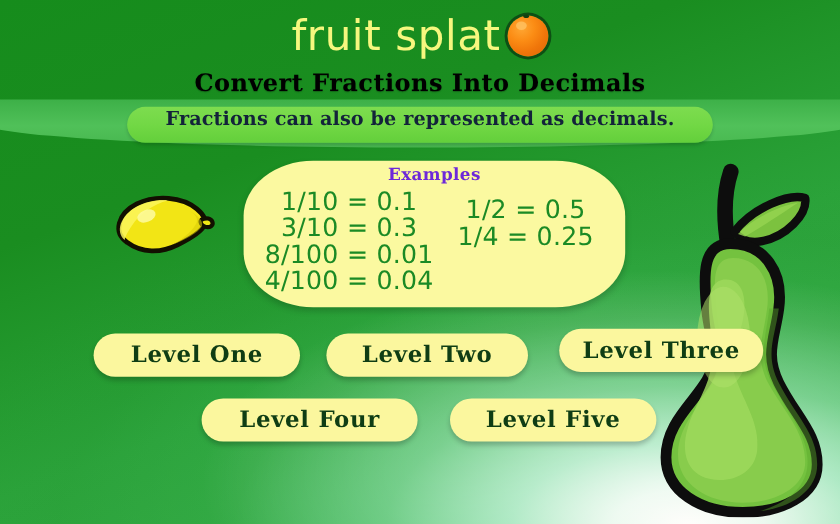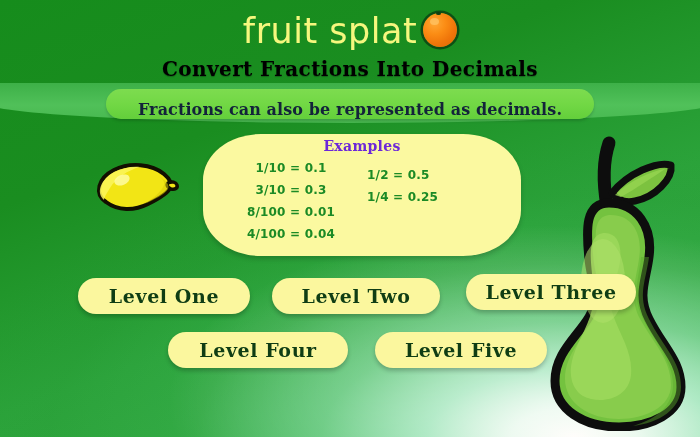--- a/index.html
+++ b/index.html
@@ -120,21 +120,21 @@
   .statement-pill {
     position: absolute;
     top: 89px;
     left: 106px;
     width: 488px;
     height: 30px;
     border-radius: 18px;
     background: linear-gradient(180deg, #7ddc4f 0%, #72d845 50%, #63cf3b 100%);
     box-shadow: 0 2px 3px rgba(0,0,0,0.16);
     display: flex;
-    align-items: flex-end;
+    align-items: flex-start;
     justify-content: center;
   }
   .statement-text {
     font-family: "DejaVu Serif", serif;
     font-size: 16px;
     font-weight: 700;
     color: #13233a;
     letter-spacing: 0.1px;
     white-space: nowrap;
   }
@@ -174,26 +174,27 @@
     display: flex;
     flex-direction: column;
   }
   .ex-col-left {
     width: 152px;
     align-items: center;
     padding-top: 0px;
   }
   .ex-col-right {
     width: 142px;
+    align-items: center;
     padding-top: 7px;
   }
   .ex-line {
     font-family: "DejaVu Sans", sans-serif;
-    font-size: 12px;
-    font-weight: 700;
+    font-size: 21px;
+    font-weight: 400;
     color: #1b8a25;
     line-height: 22px;
     white-space: nowrap;
     letter-spacing: 0.2px;
   }
 
   
   .lemon {
     position: absolute;
     left: 92px;

